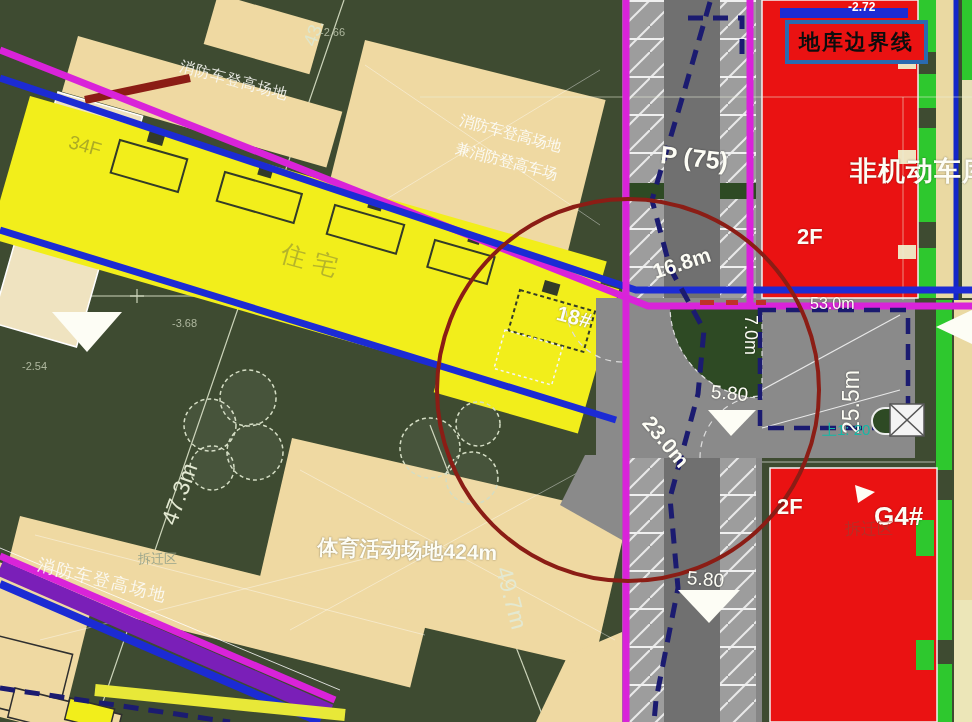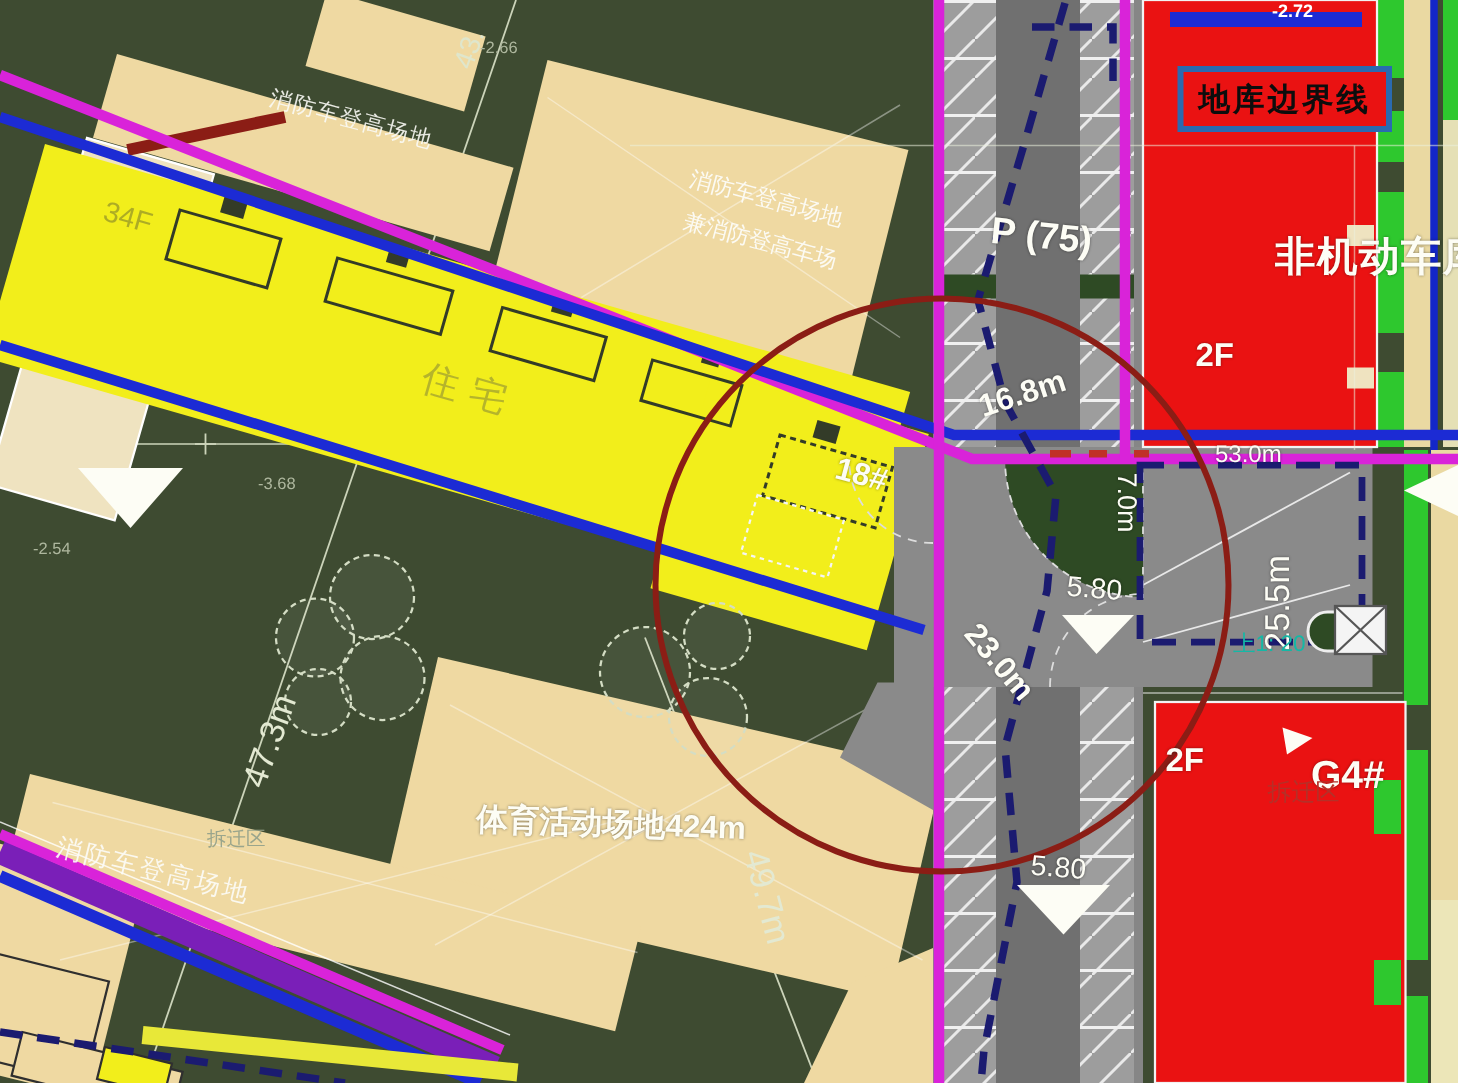--- a/index.html
+++ b/index.html
@@ -11,21 +11,21 @@
   .lbl{
     position:absolute;line-height:1;white-space:nowrap;
     transform-origin:0 0;pointer-events:none;
   }
   .white{color:#fdfdf5;text-shadow:0 0 2px rgba(0,0,0,.45);}
   .faint{color:#aeb79e;}
   .boundary-box{
     position:absolute;left:785px;top:20px;
     background:#ea1212;border:4px solid #2a6ab0;
     color:#0d0d0d;font-weight:bold;font-size:21px;
-    padding:4px 10px;letter-spacing:2px;margin-top:24px;
+    padding:4px 10px;letter-spacing:2px;
   }
 </style>
 </head>
 <body>
 
 <div class="plan">
 
 <svg width="972" height="722" viewBox="0 0 972 722">
   <defs>
     <pattern id="hatch" width="26" height="26" patternUnits="userSpaceOnUse">

